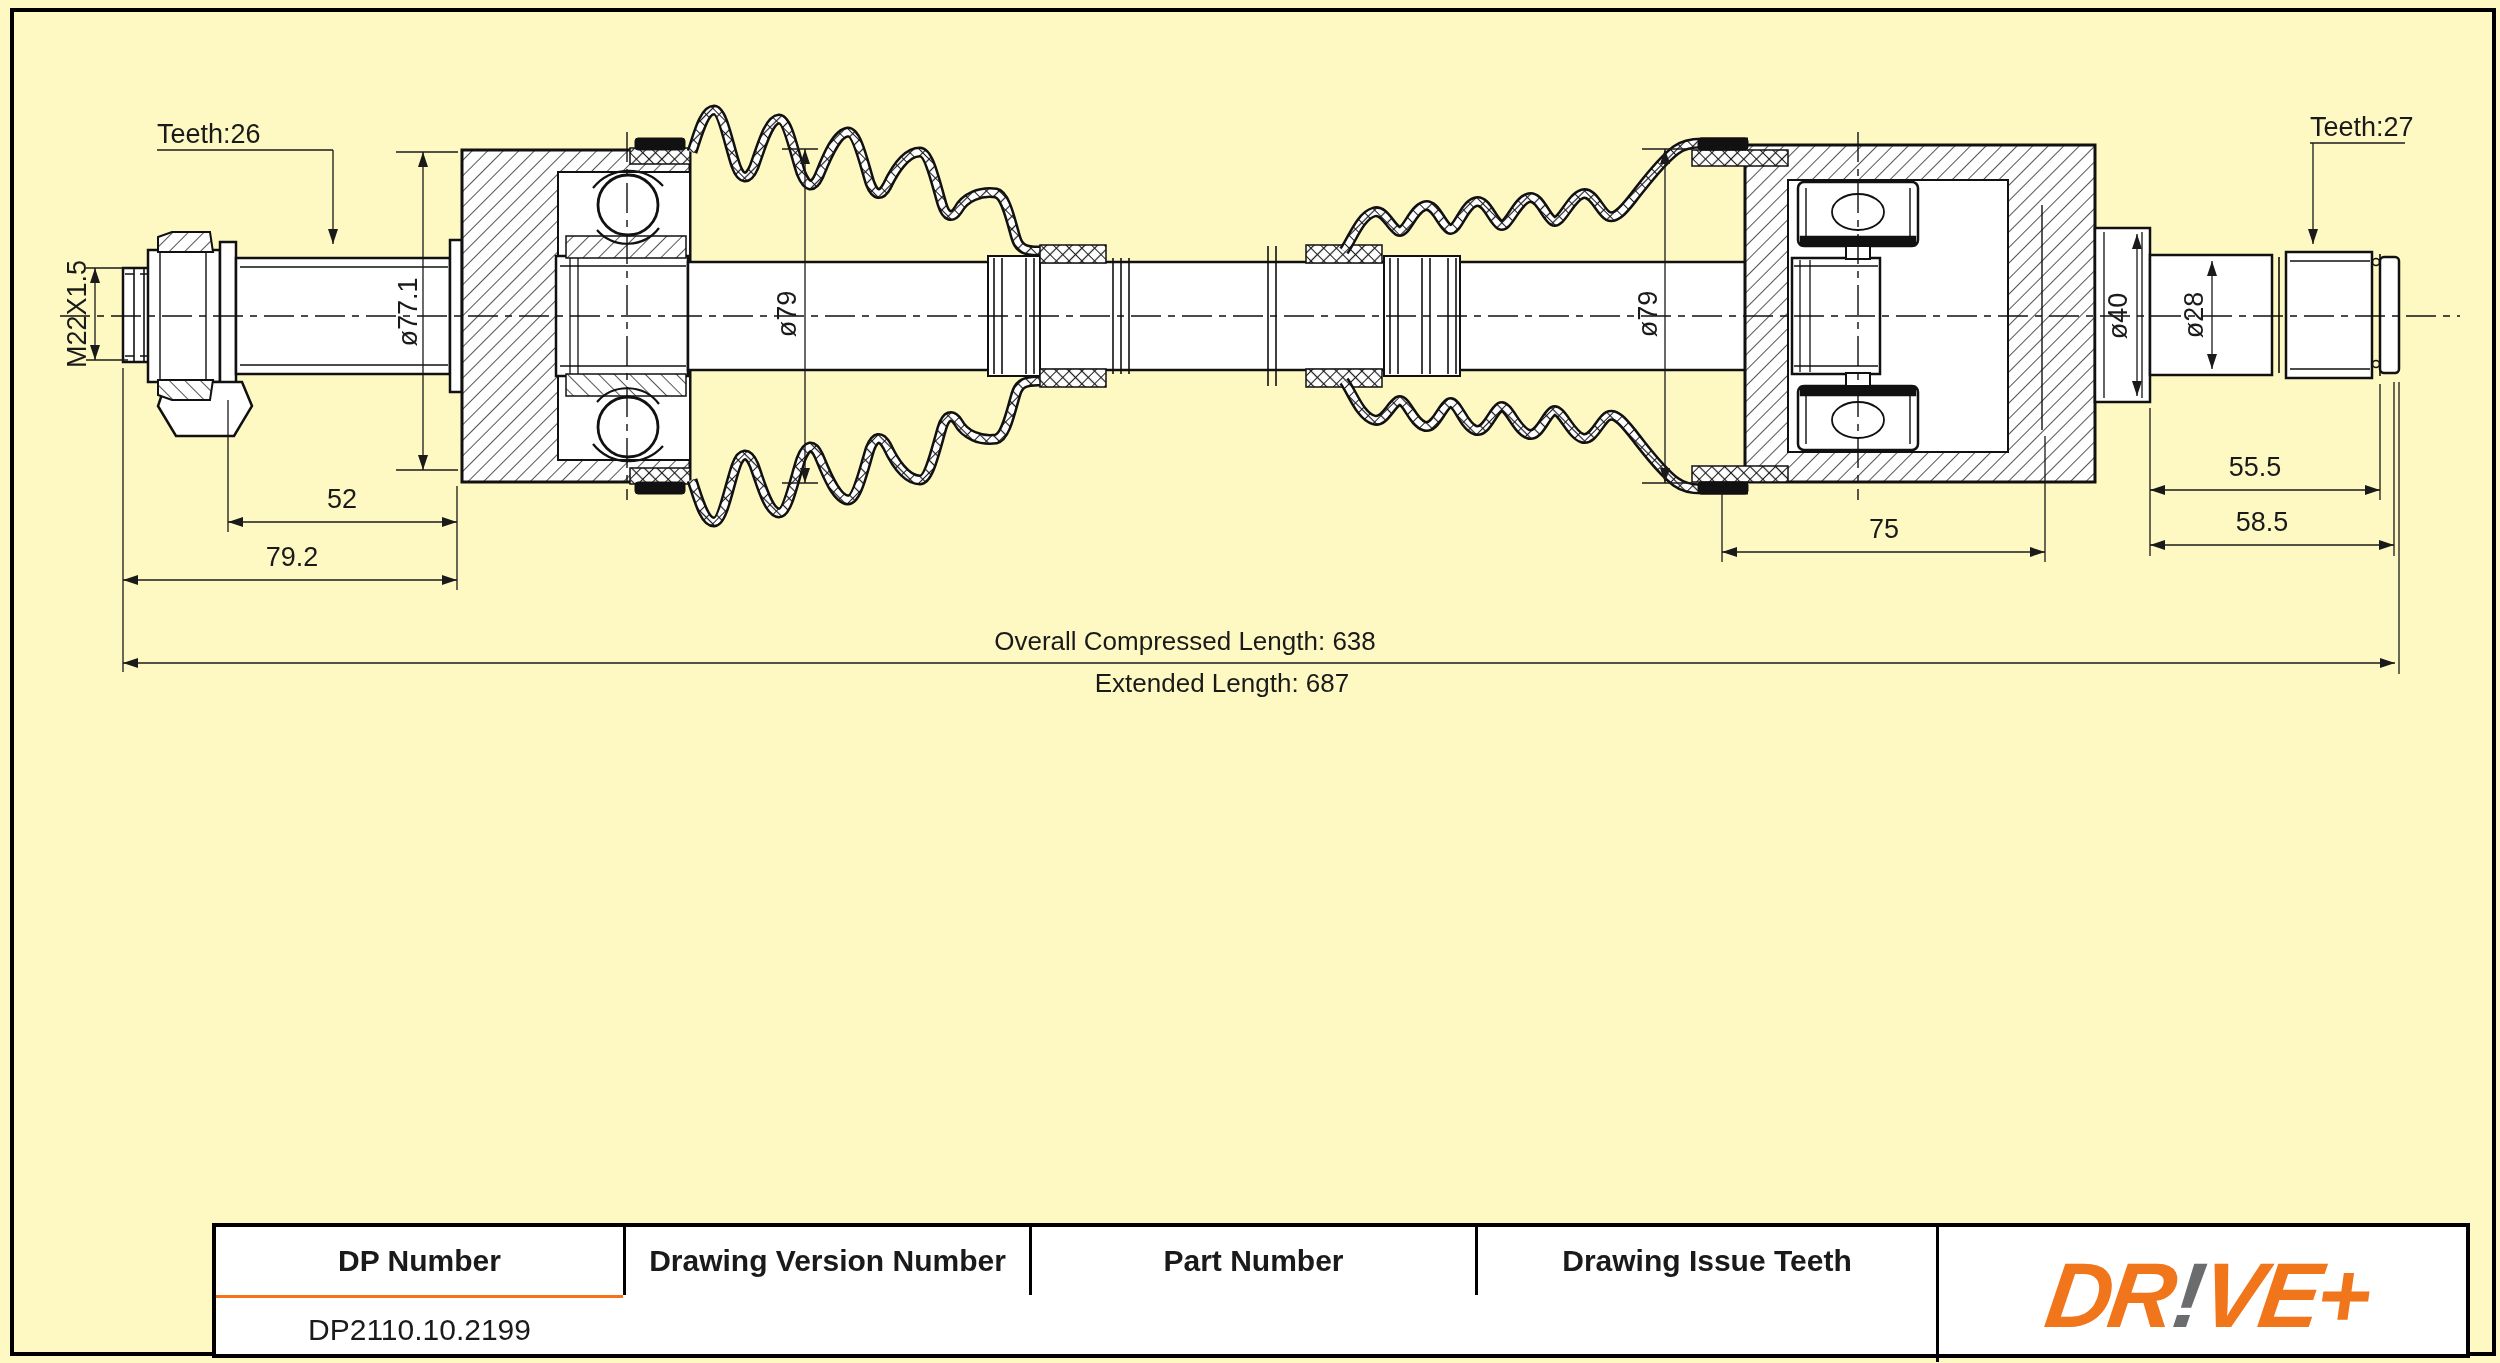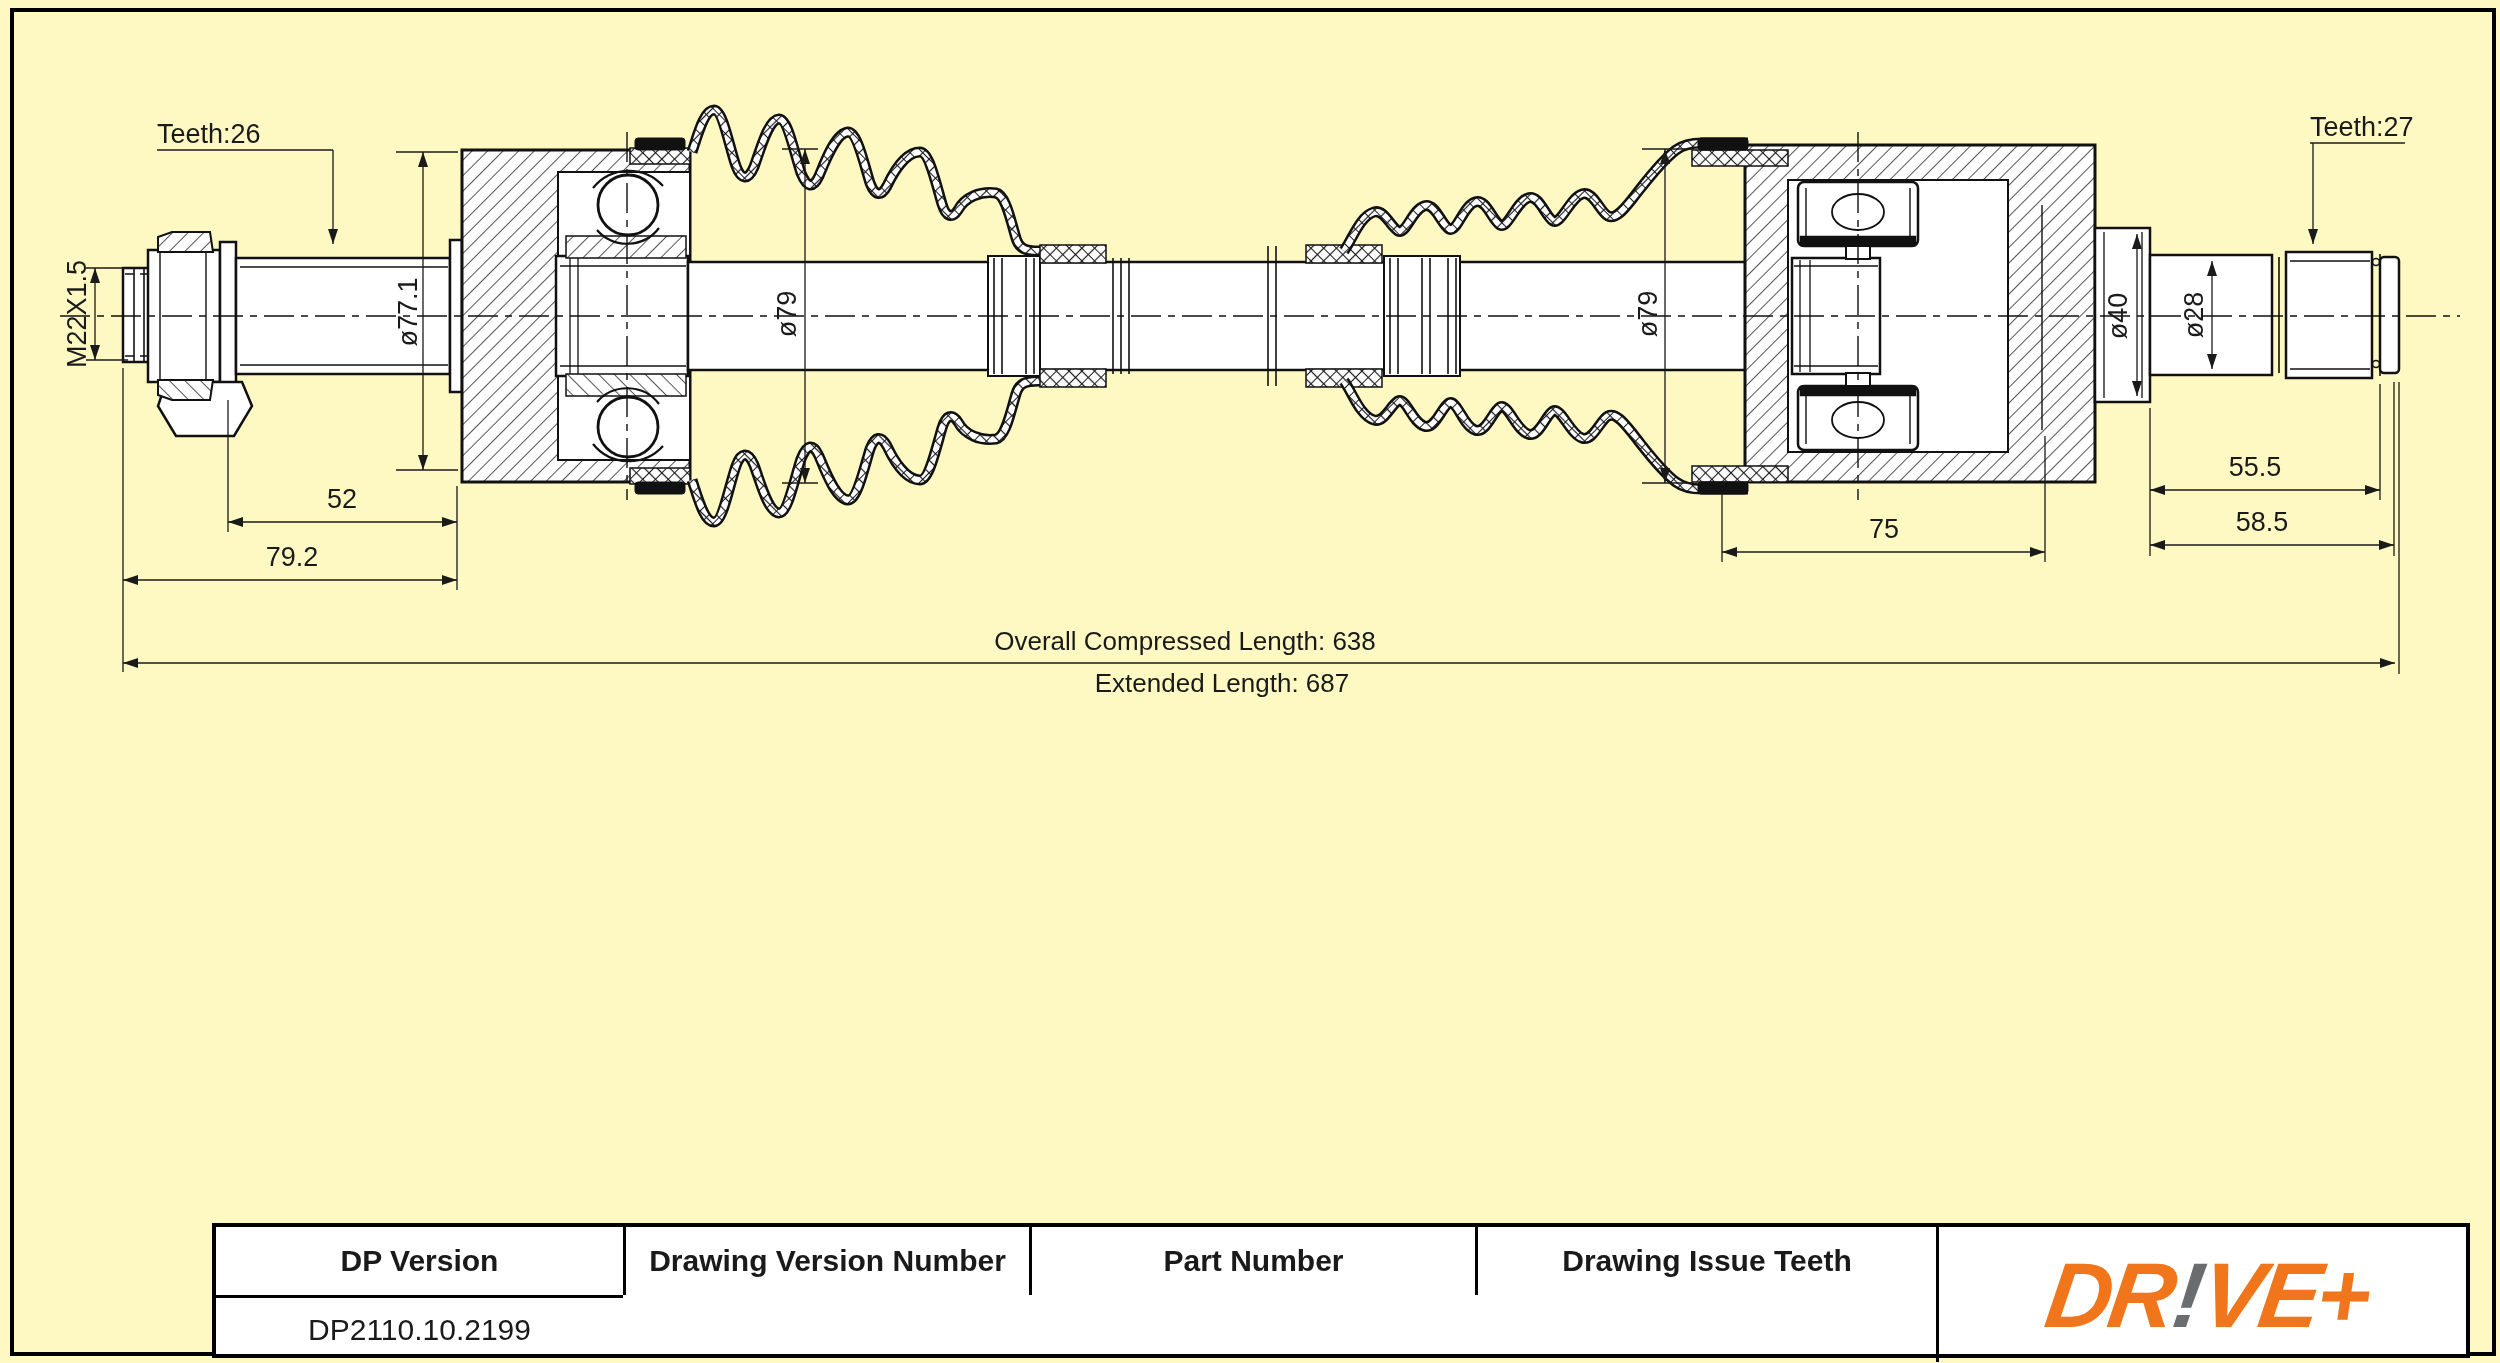--- a/index.html
+++ b/index.html
@@ -6,21 +6,21 @@
   #stage{position:relative;width:2500px;height:1363px;background:#fef9c3;overflow:hidden;
          font-family:"Liberation Sans",sans-serif;color:#1a1a1a;}
   #drawing-svg{position:absolute;left:0;top:0;}
   .dimtxt{font-family:"Liberation Sans",sans-serif;font-size:27px;fill:#1a1a1a;}
   .dimtxt.small{font-size:26px;}
   
   #title-block{position:absolute;left:212px;top:1223px;width:2258px;height:135px;
       display:grid;grid-template-columns:407px 406px 446px 461px 538px;grid-template-rows:68px 67px;
       border:4px solid #000;box-sizing:border-box;background:#fff;}
   #title-block .cell{display:flex;align-items:center;justify-content:center;
-      border-left:3px solid #000;border-top:3px solid #000000;box-sizing:border-box;
+      border-left:3px solid #000;border-top:3px solid #f97316;box-sizing:border-box;
       font-size:30px;white-space:nowrap;overflow:hidden;}
   #title-block .cell.c0{border-left:none;}
   #title-block .cell.hdr{border-top:none;font-weight:700;}
   #title-block .logo-cell{grid-column:5;grid-row:1 / span 2;border-left:3px solid #000;border-top:none;
       display:flex;align-items:center;justify-content:center;}
   #logo{font-style:italic;font-weight:800;font-size:92px;letter-spacing:-4px;
       transform:skewX(-8deg);line-height:1;user-select:none;}
   #logo .main{color:#F1751B;}
   #logo .bang{color:#6B6C6E;padding:0 2px;}
 </style>
@@ -241,21 +241,21 @@
     <text class="dimtxt" x="292" y="566" text-anchor="middle">79.2</text>
     <text class="dimtxt" x="1884" y="538" text-anchor="middle">75</text>
     <text class="dimtxt" x="2255" y="476" text-anchor="middle">55.5</text>
     <text class="dimtxt" x="2262" y="531" text-anchor="middle">58.5</text>
     <text class="dimtxt small" x="1185" y="650" text-anchor="middle">Overall  Compressed  Length: 638</text>
     <text class="dimtxt small" x="1222" y="692" text-anchor="middle">Extended  Length: 687</text>
   </g>
 </svg>
 
 <div id="title-block">
-  <div class="cell hdr c0">DP Version</div>
+  <div class="cell hdr c0">DP Number</div>
   <div class="cell hdr">Drawing Version Number</div>
   <div class="cell hdr">Part Number</div>
   <div class="cell hdr">Drawing Issue Teeth</div>
   <div class="logo-cell">
     <div id="logo"><span class="main">DR</span><span class="bang">!</span><span class="main">VE+</span></div>
   </div>
   <div class="cell c0" style="grid-row:2">DP2110.10.2199</div>
 </div>
 
 </div>

